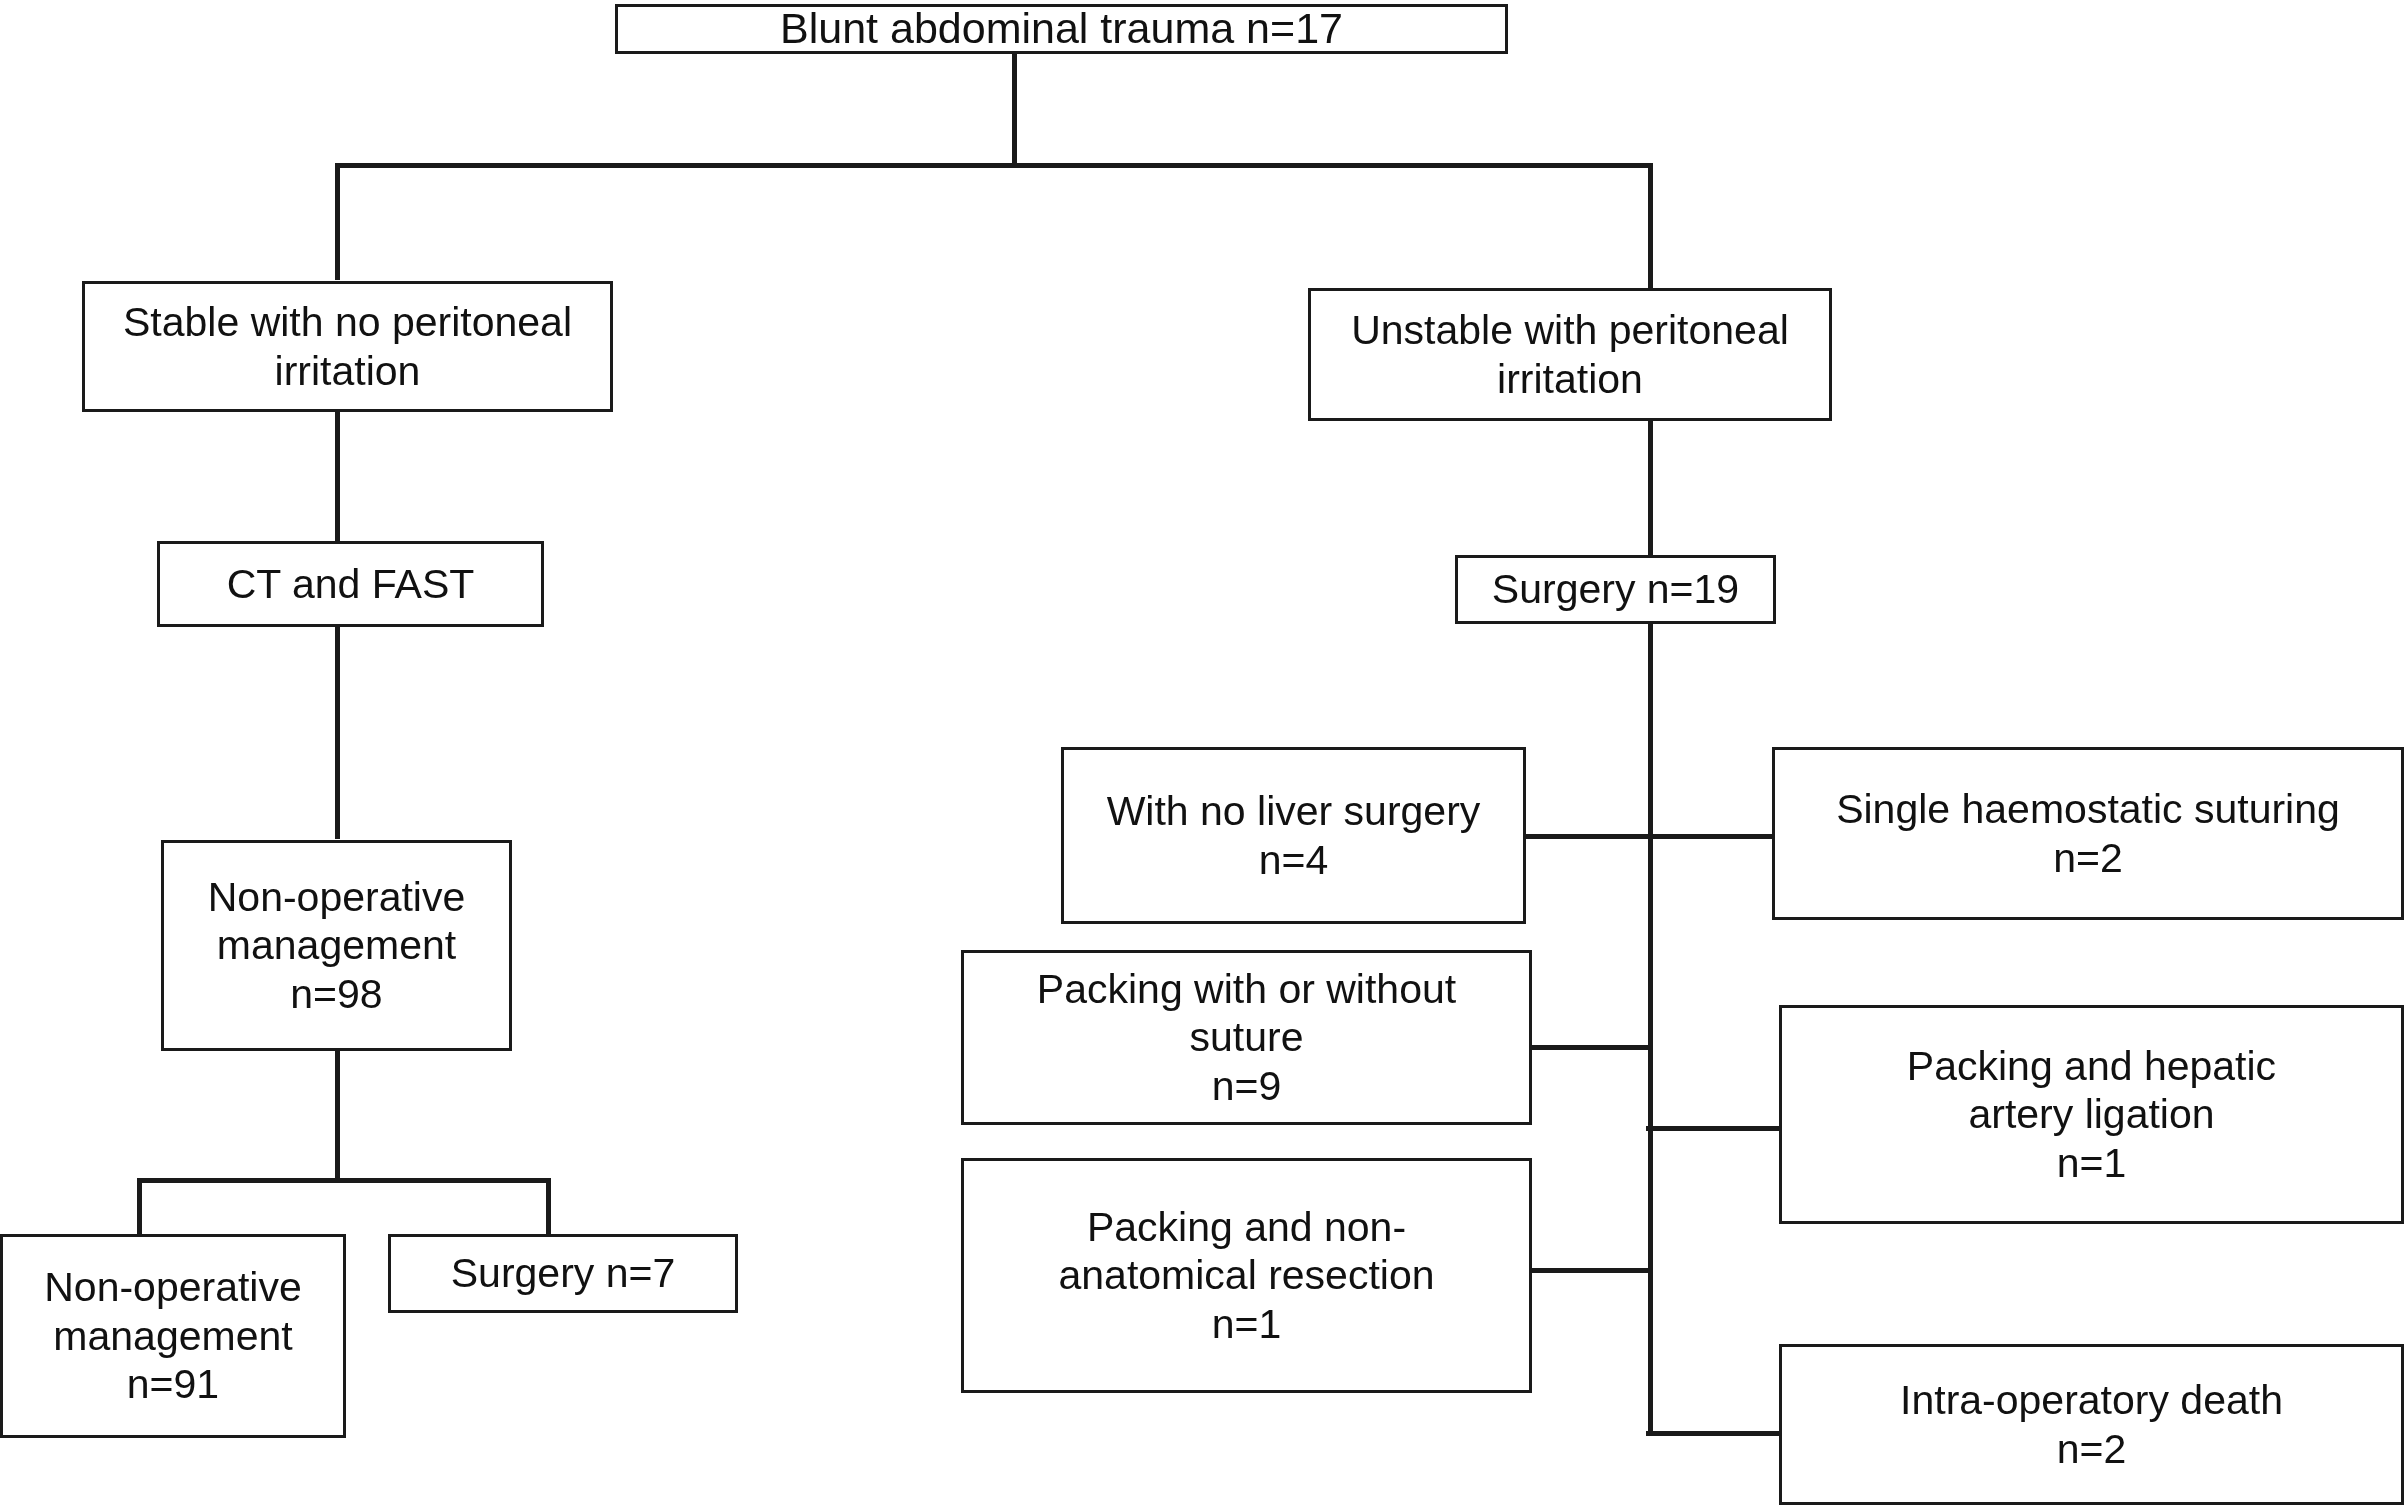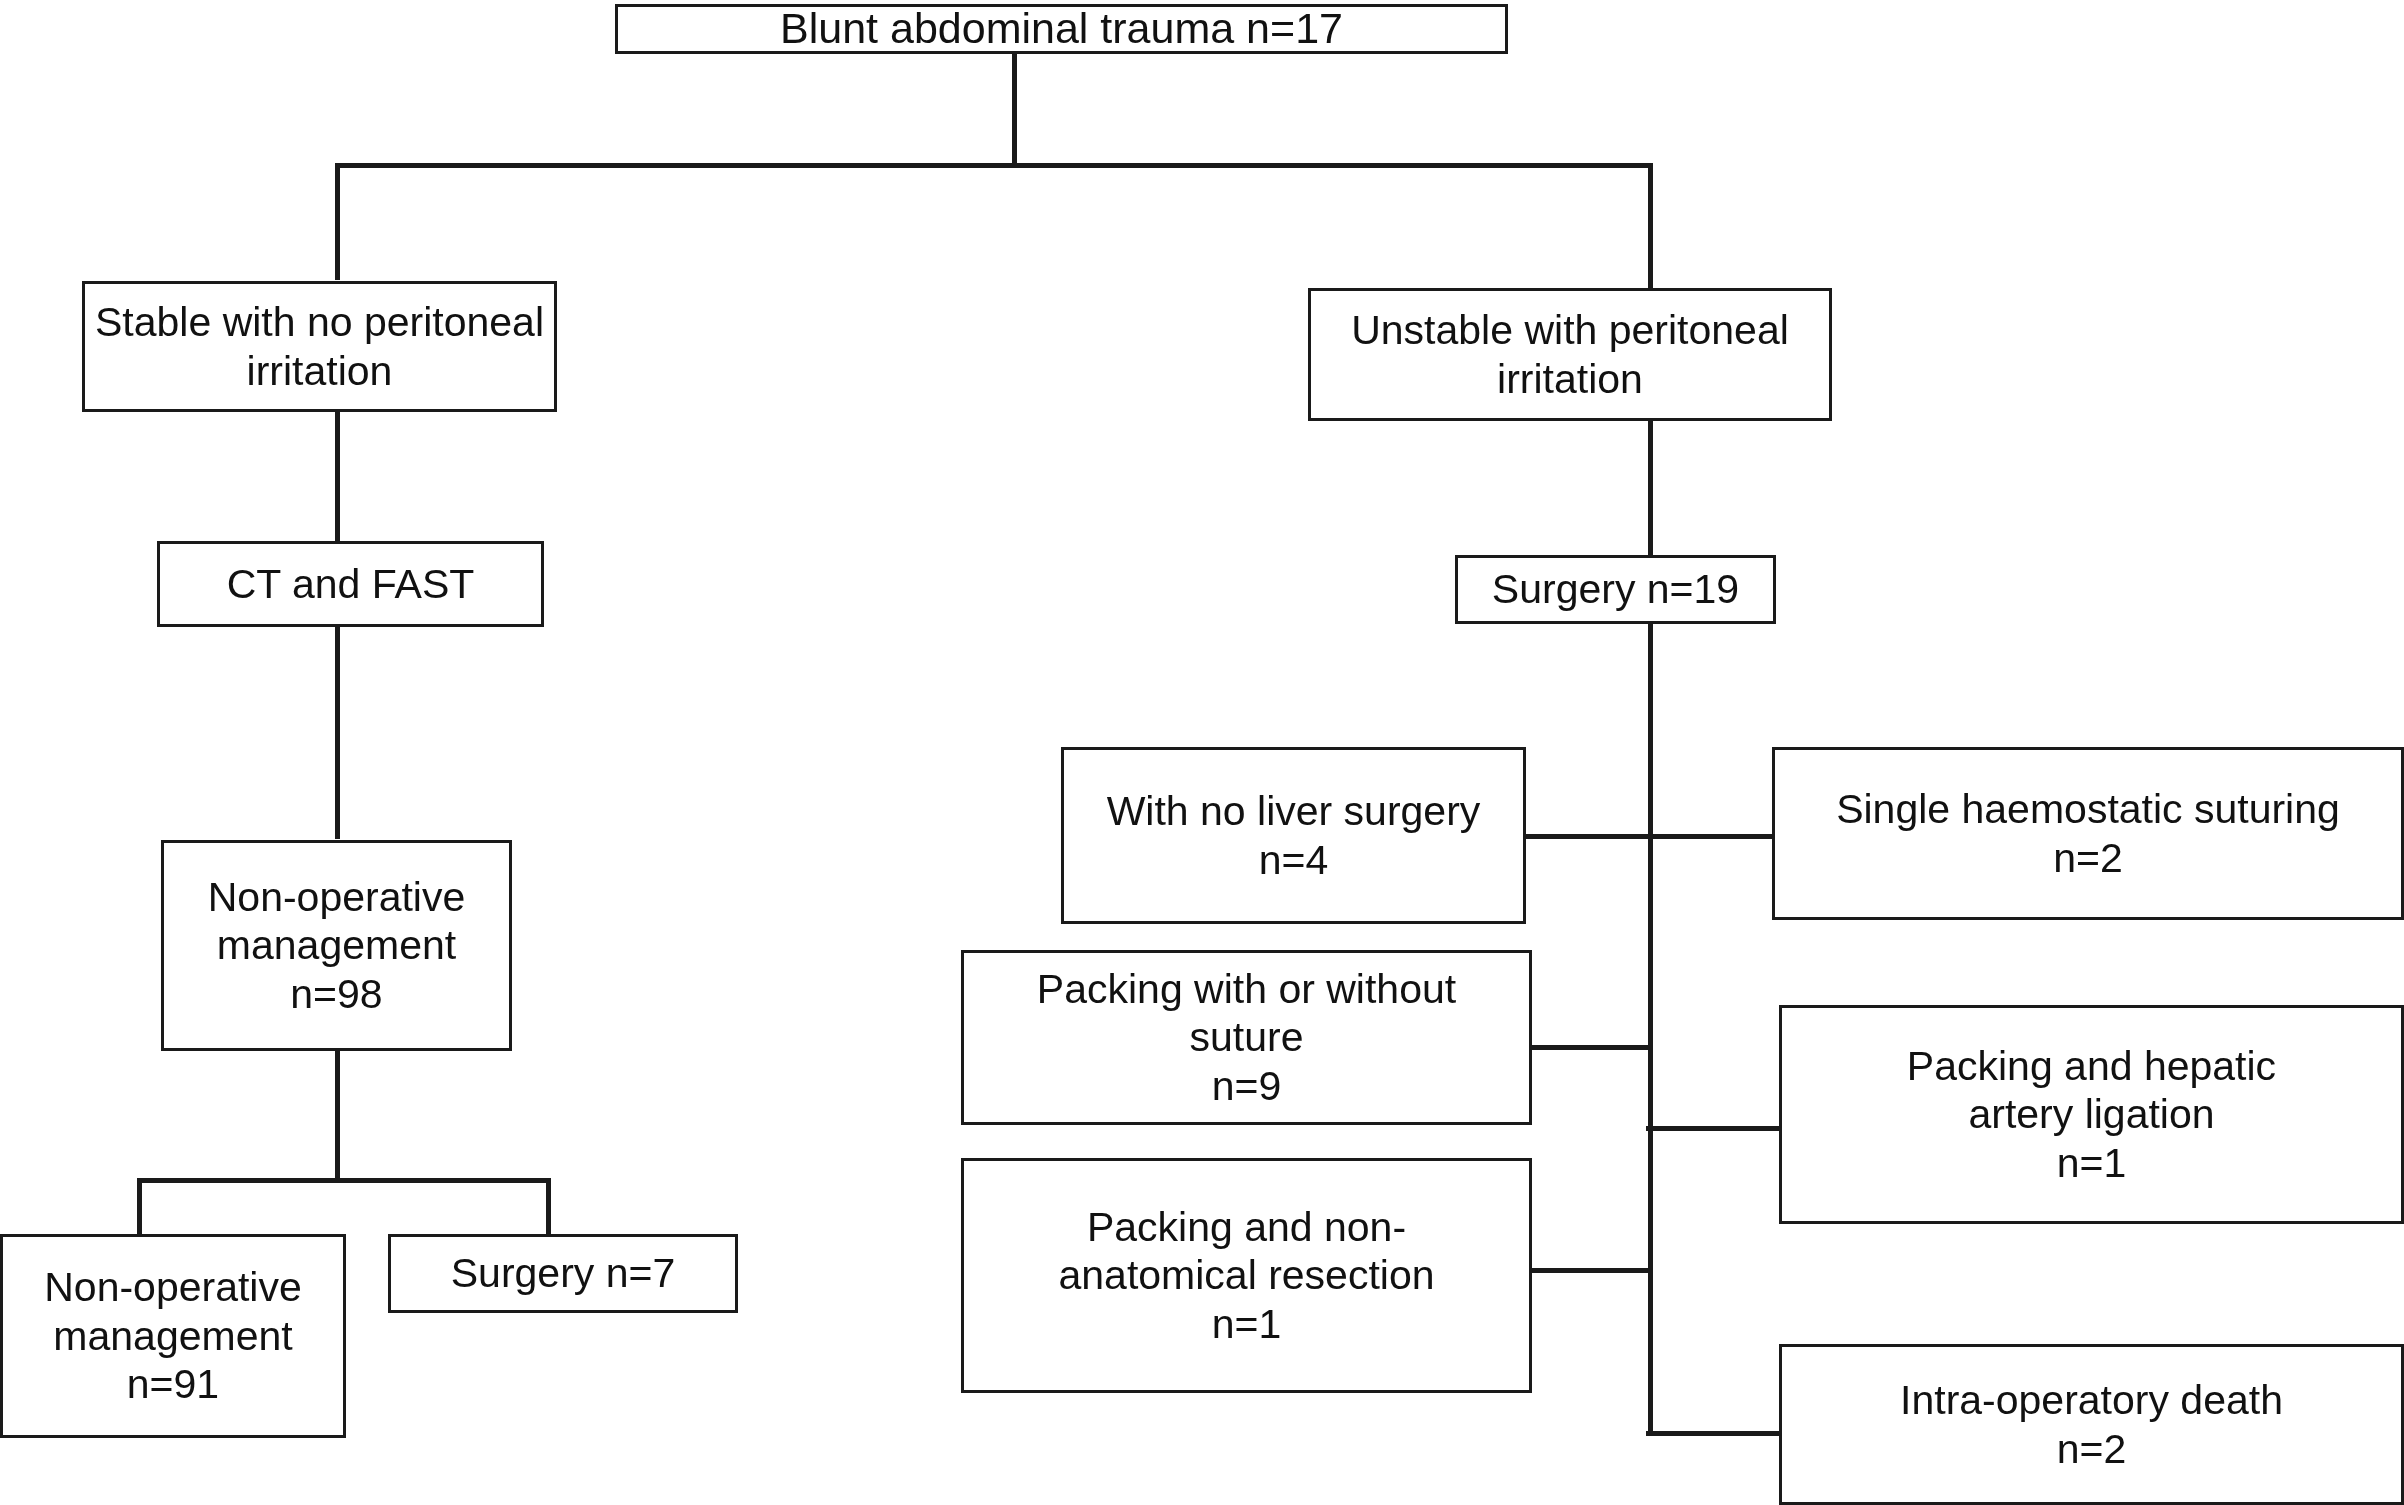--- a/index.html
+++ b/index.html
@@ -73,21 +73,21 @@
   <div class="edge h" style="left:1531px; top:1268px; width:119px;"></div>
 
   <div class="edge h" style="left:1646px; top:834px;  width:130px;"></div>
   <div class="edge h" style="left:1646px; top:1126px; width:137px;"></div>
   <div class="edge h" style="left:1646px; top:1431px; width:137px;"></div>
 
   <div class="node" style="left:615px; top:3.8px; width:893px; height:50px; font-size:43px;">
     <span class="label">Blunt abdominal trauma n=17</span>
   </div>
 
-  <div class="node" style="left:82px; top:281px; width:475px; height:131px;">
+  <div class="node" style="left:82px; top:281px; width:531px; height:131px;">
     <span class="label">Stable with no peritoneal
 irritation</span>
   </div>
 
   <div class="node" style="left:1308px; top:288px; width:524px; height:133px;">
     <span class="label">Unstable with peritoneal
 irritation</span>
   </div>
 
   <div class="node" style="left:157px; top:541px; width:387px; height:86px;">

